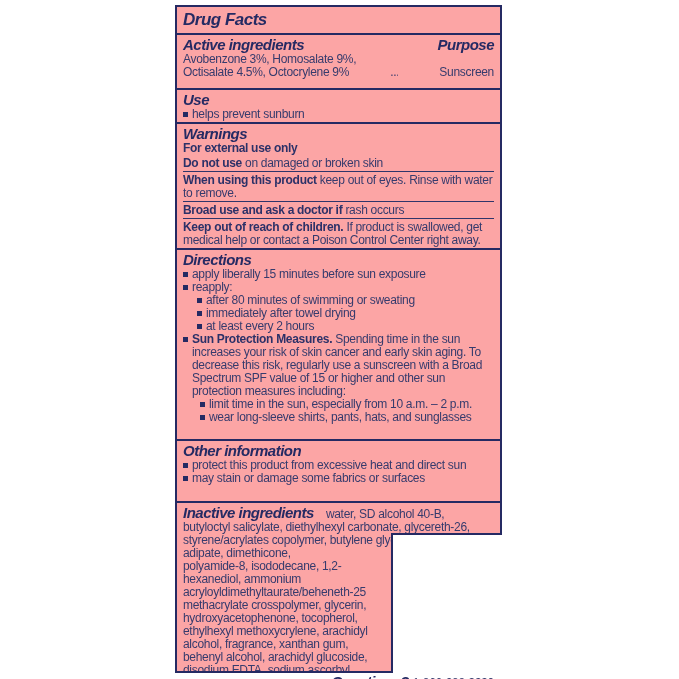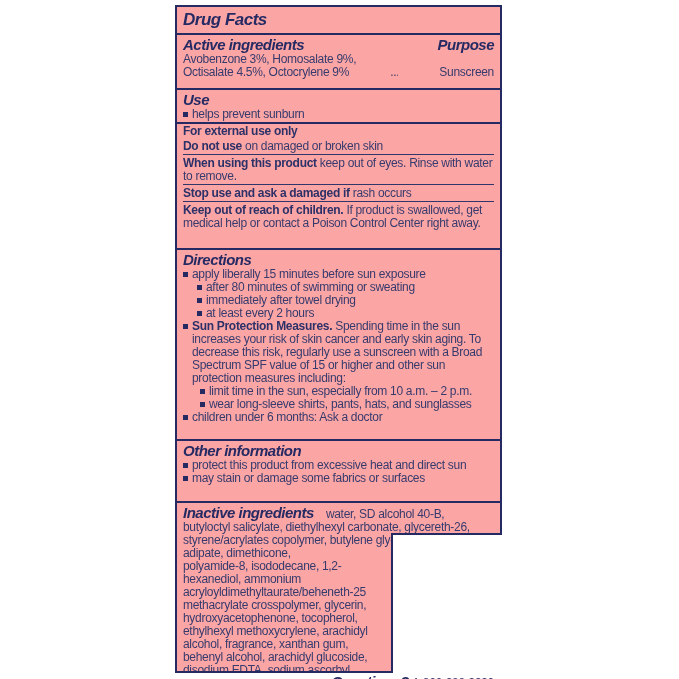--- a/index.html
+++ b/index.html
@@ -109,32 +109,37 @@
 
     <section class="s-use">
       <div class="h2">Use</div>
       <div class="brow">
         <span class="sq"></span>
         <span class="btxt">helps prevent sunburn</span>
       </div>
     </section>
 
     <section class="s-warn">
+      <div class="h2">Warnings</div>
       <div class="wsub">For external use only</div>
       <div class="wrow first"><b>Do not use</b><span> on damaged or broken skin</span></div>
       <div class="wrow"><b>When using this product</b><span> keep out of eyes. Rinse with water to remove.</span></div>
-      <div class="wrow"><b>Stop use and ask a damaged if</b><span> rash occurs</span></div>
+      <div class="wrow"><b>Broad use and ask a doctor if</b><span> rash occurs</span></div>
       <div class="wrow"><b>Keep out of reach of children.</b><span> If product is swallowed, get medical help or contact a Poison Control Center right away.</span></div>
     </section>
 
     <section class="s-dir">
       <div class="h2">Directions</div>
       <div class="brow">
         <span class="sq"></span>
         <span class="btxt">apply liberally 15 minutes before sun exposure</span>
+      </div>
+      <div class="brow">
+        <span class="sq"></span>
+        <span class="btxt">reapply:</span>
       </div>
       <div class="brow ind1">
         <span class="sq"></span>
         <span class="btxt">after 80 minutes of swimming or sweating</span>
       </div>
       <div class="brow ind1">
         <span class="sq"></span>
         <span class="btxt">immediately after towel drying</span>
       </div>
       <div class="brow ind1">
@@ -147,24 +152,20 @@
           <b>Sun Protection Measures.</b><span> Spending time in the sun increases your risk of skin cancer and early skin aging. To decrease this risk, regularly use a sunscreen with a Broad Spectrum SPF value of 15 or higher and other sun protection measures including:</span>
           <div class="brow ind2">
             <span class="sq"></span>
             <span class="btxt">limit time in the sun, especially from 10 a.m. – 2 p.m.</span>
           </div>
           <div class="brow ind2">
             <span class="sq"></span>
             <span class="btxt">wear long-sleeve shirts, pants, hats, and sunglasses</span>
           </div>
         </div>
-      </div>
-      <div class="brow">
-        <span class="sq"></span>
-        <span class="btxt">children under 6 months: Ask a doctor</span>
       </div>
     </section>
 
     <section class="s-other">
       <div class="h2">Other information</div>
       <div class="brow">
         <span class="sq"></span>
         <span class="btxt">protect this product from excessive heat and direct sun</span>
       </div>
       <div class="brow">

